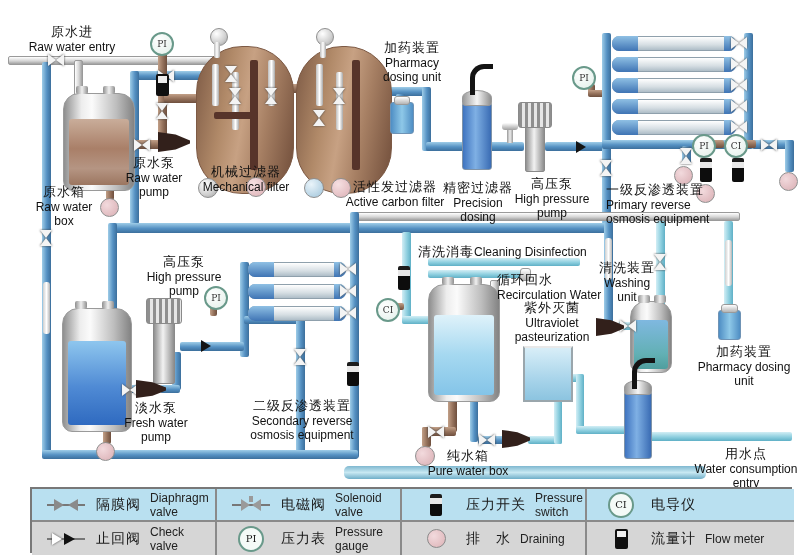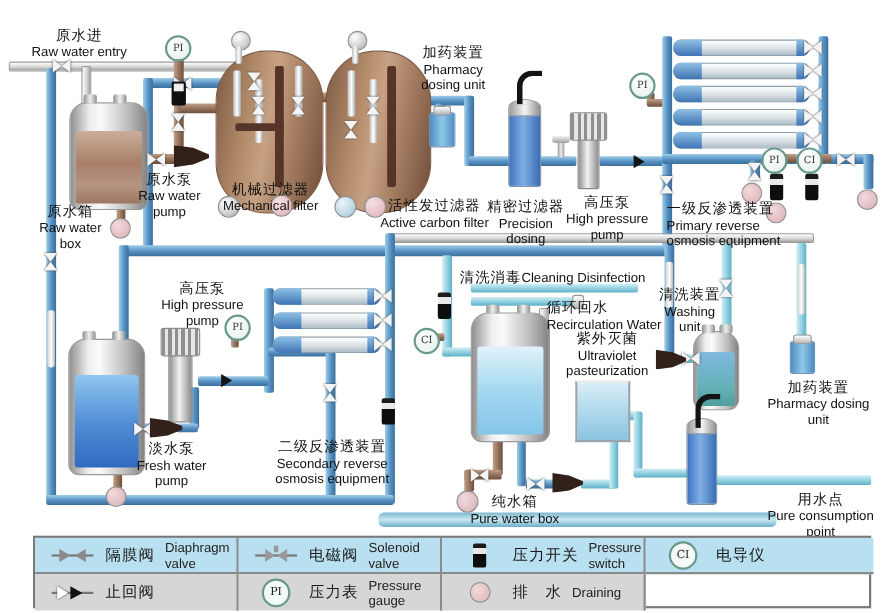--- a/index.html
+++ b/index.html
@@ -387,21 +387,21 @@
   <div class="lbl" style="left:424px;top:448px;width:88px;">
     <div class="zh">纯水箱</div>
     <div class="en">Pure water box</div>
   </div>
   <div class="lbl" style="left:696px;top:344px;width:96px;">
     <div class="zh">加药装置</div>
     <div class="en">Pharmacy dosing unit</div>
   </div>
   <div class="lbl" style="left:692px;top:446px;width:108px;">
     <div class="zh">用水点</div>
-    <div class="en">Pure consumption point</div>
+    <div class="en">Water consumption entry</div>
   </div>
 
   <div id="legend">
     <div class="cell row1">
       <span class="symwrap">
           <span class="s-line s-dia">
             <span class="t1"></span>
             <span class="t2"></span>
           </span>
         </span>
@@ -433,30 +433,38 @@
       <span class="zh">电导仪</span>
     </div>
     <div class="cell row2 r2">
       <span class="symwrap">
           <span class="s-line s-chk">
             <span class="t1"></span>
             <span class="t2"></span>
           </span>
         </span>
       <span class="zh">止回阀</span>
+      <span class="en">Check valve</span>
     </div>
     <div class="cell row2 r2">
       <span class="symwrap">
           <span class="lgauge">PI</span>
         </span>
       <span class="zh">压力表</span>
       <span class="en">Pressure gauge</span>
     </div>
     <div class="cell row2 r2">
       <span class="symwrap">
           <span class="s-drn"></span>
         </span>
       <span class="zh">排　水</span>
       <span class="en">Draining</span>
     </div>
+    <div class="cell row2 r2">
+      <span class="symwrap">
+          <span class="s-fm"></span>
+        </span>
+      <span class="zh">流量计</span>
+      <span class="en">Flow meter</span>
+    </div>
   </div>
 
 </div>
 
 </body></html>

